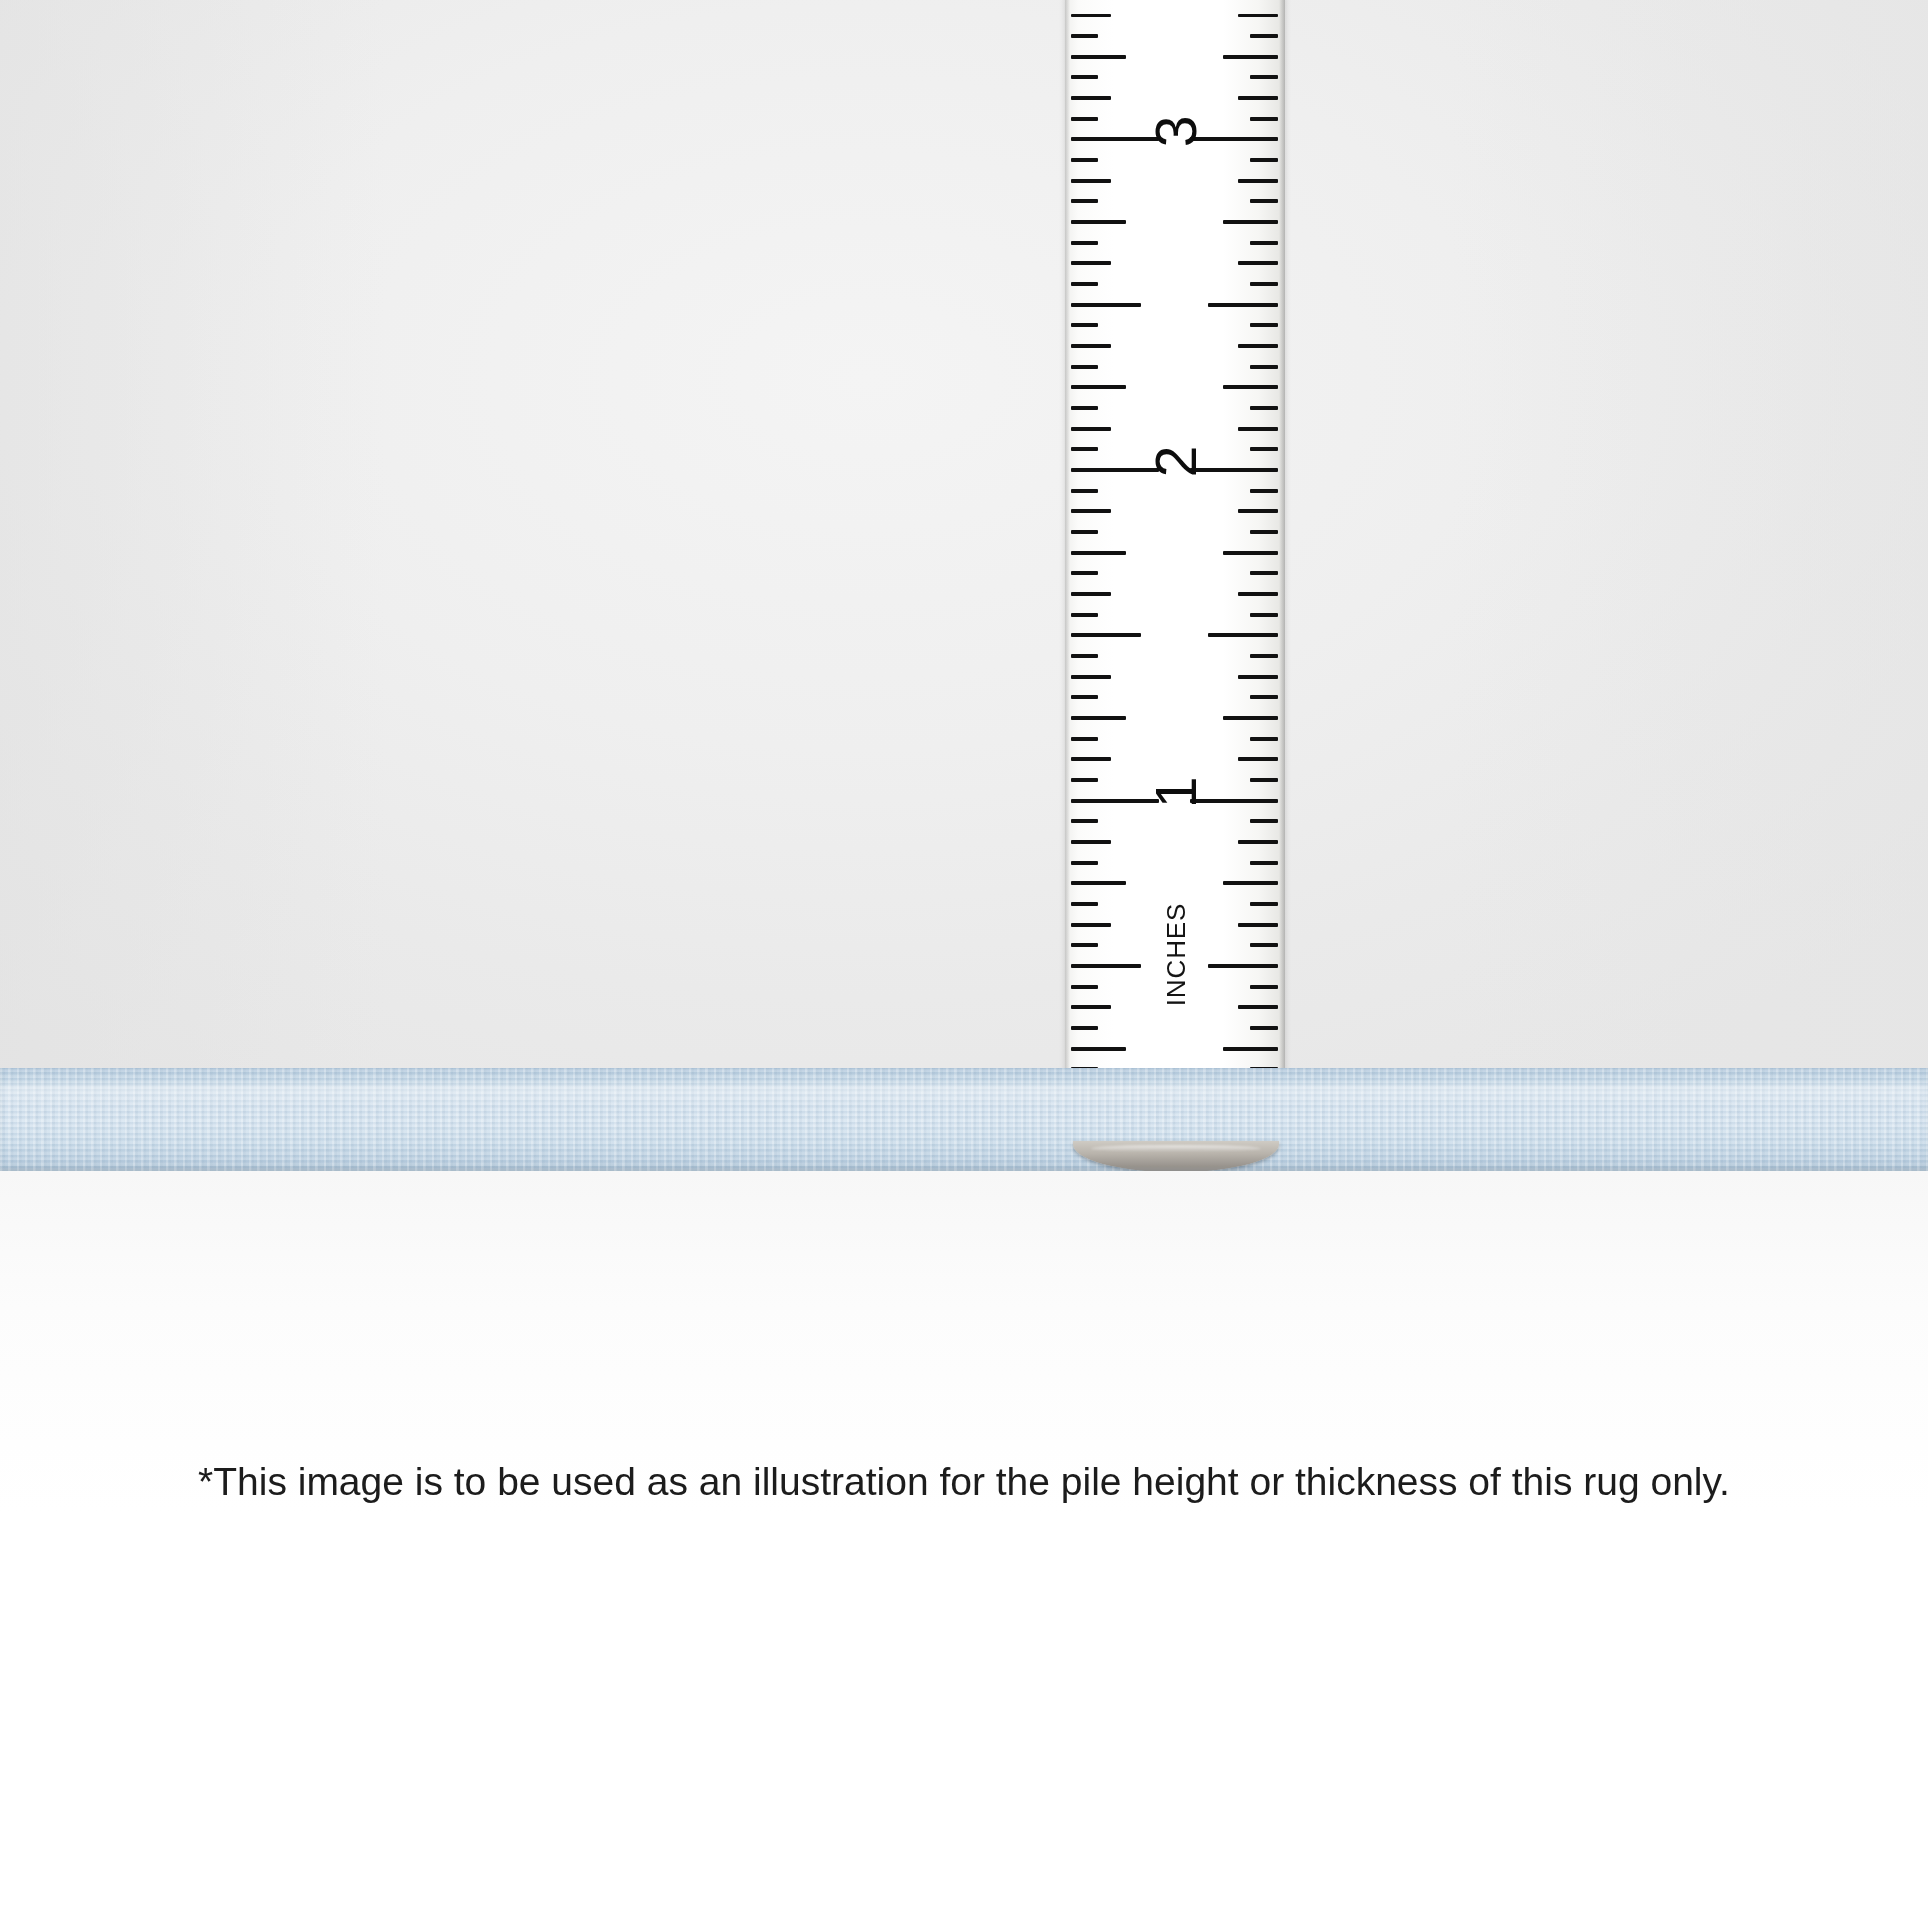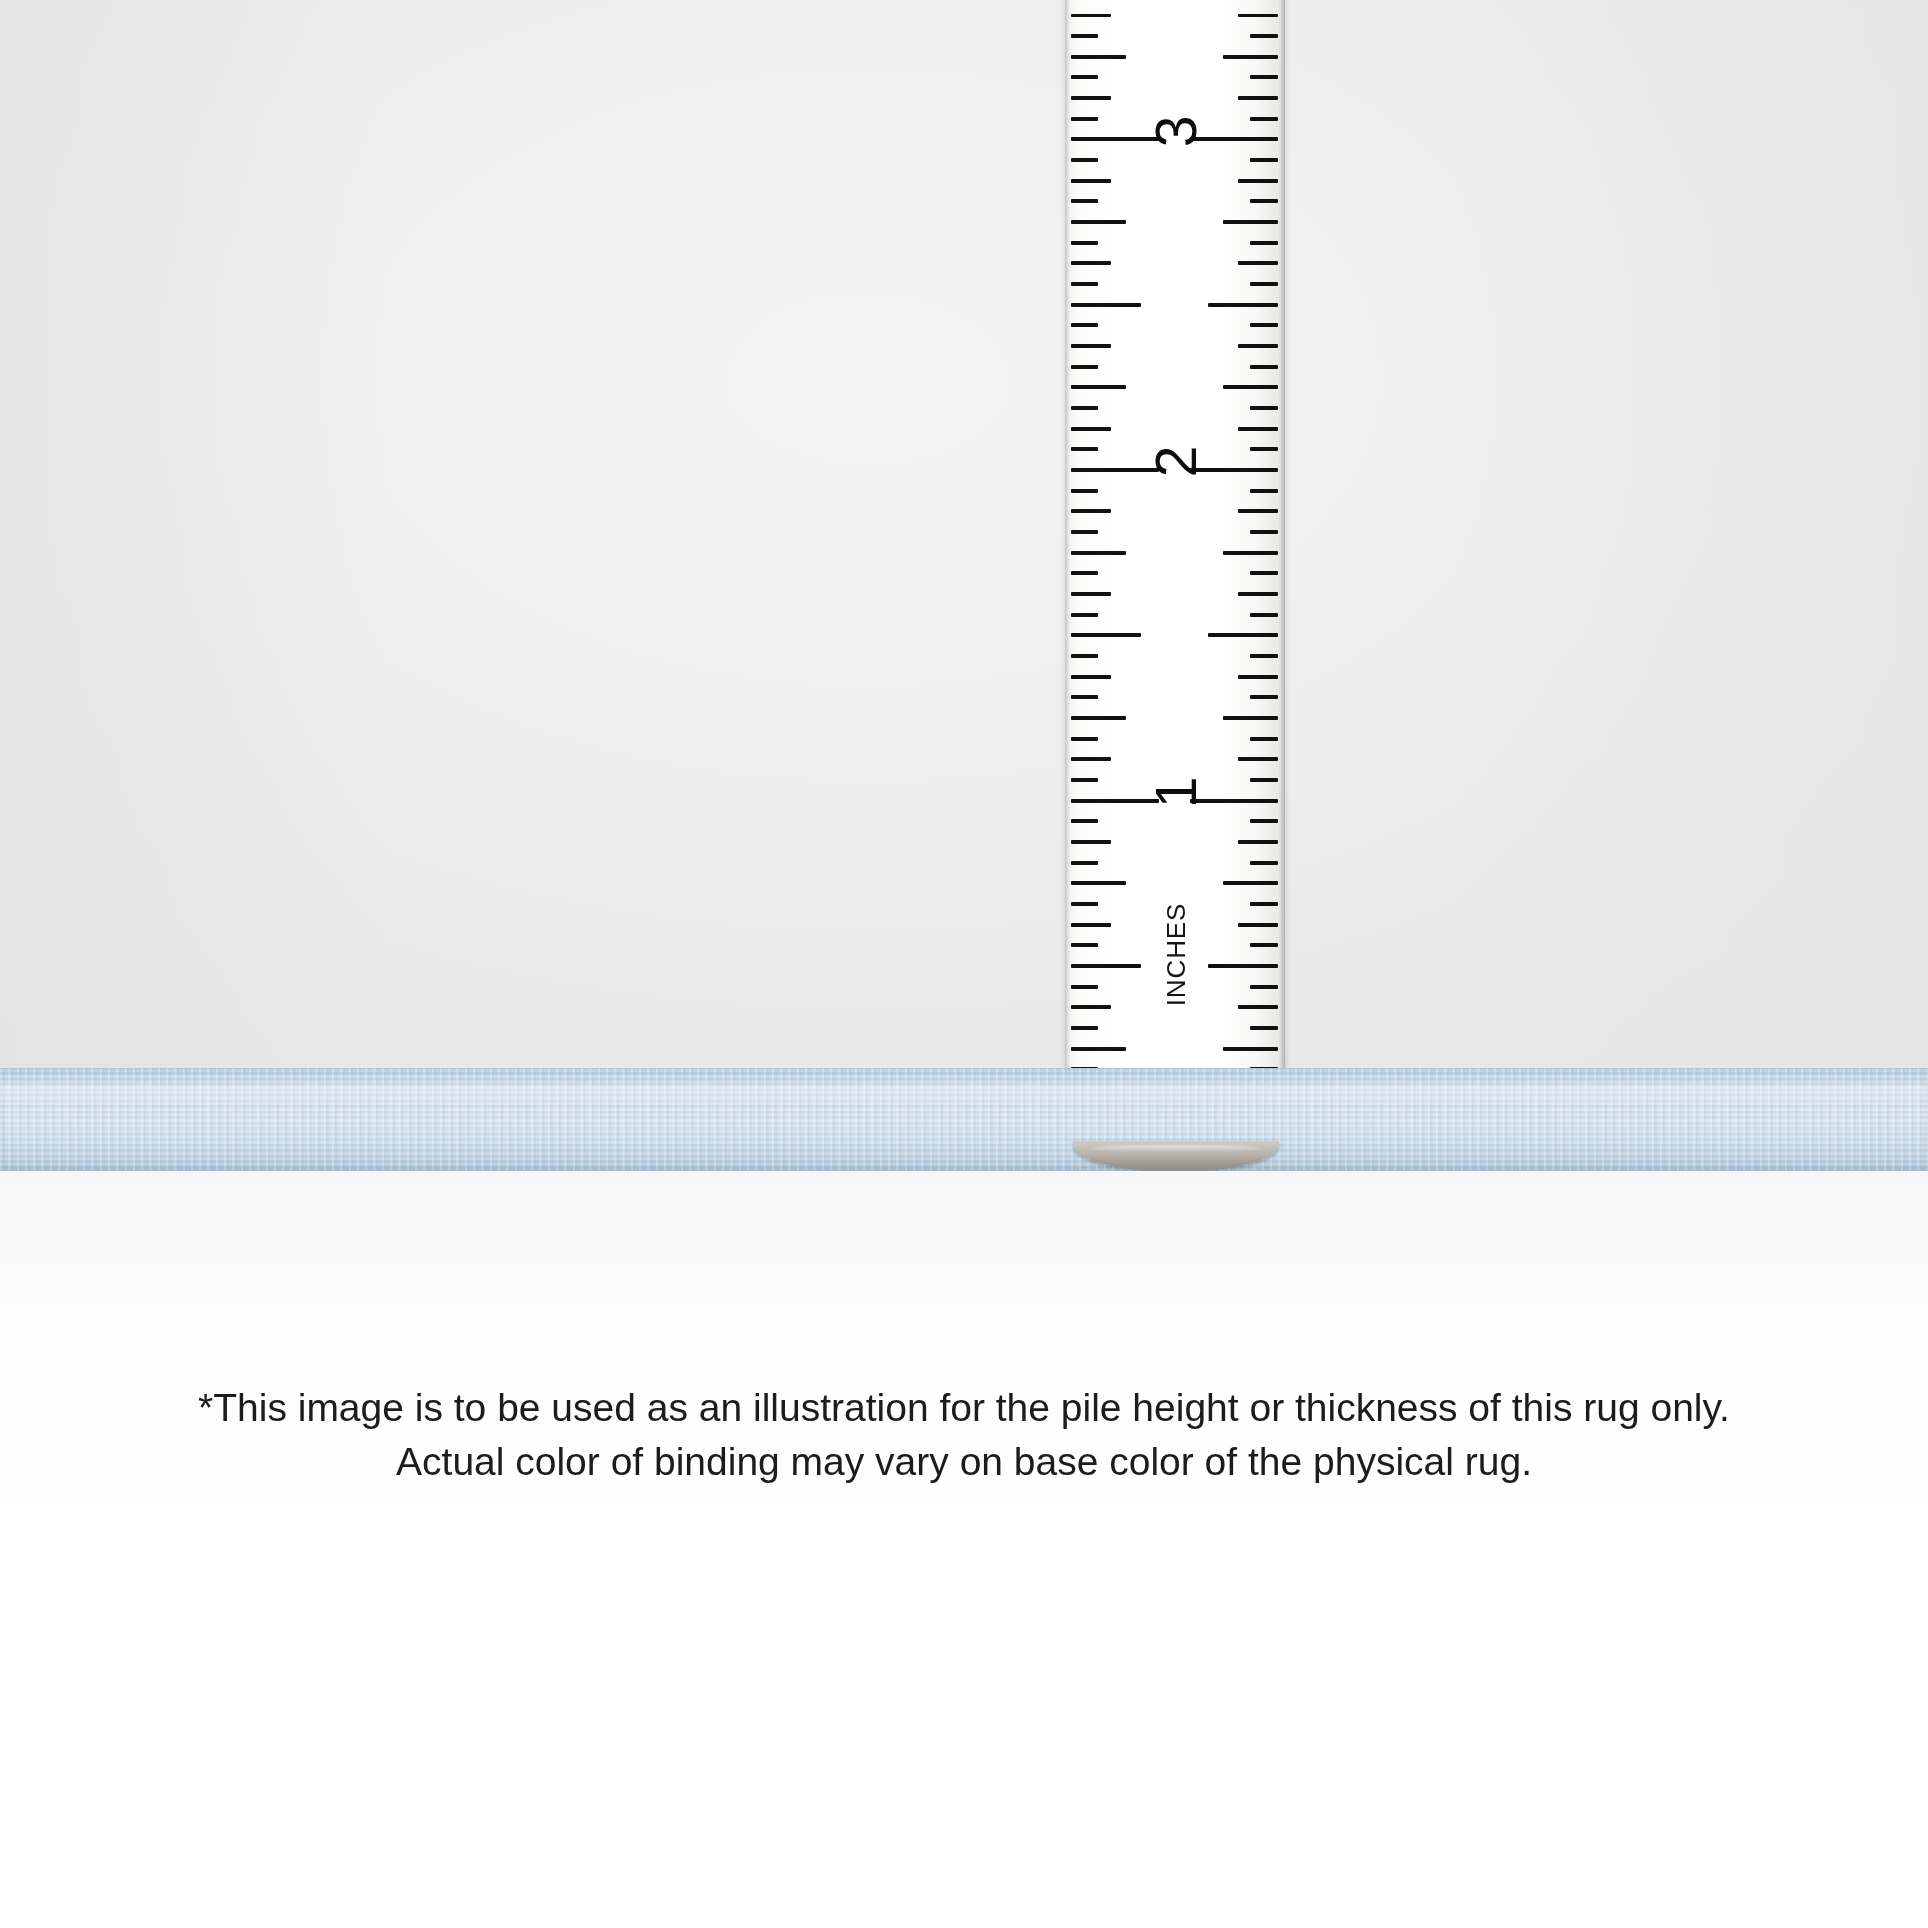--- a/index.html
+++ b/index.html
@@ -192,21 +192,21 @@
     transform: rotate(-90deg);
     transform-origin: center center;
     width: 165px;
     text-align: center;
   }
 
   
   .caption {
     position: absolute;
     left: 0;
-    top: 1381px;
+    top: 1455px;
     width: 1928px;
     text-align: center;
     color: #1c1c1c;
     font-size: 39px;
     line-height: 1.38;
     font-family: "Liberation Sans", sans-serif;
   }
   .caption .line {
     display: block;
   }
@@ -350,17 +350,16 @@
 
   <div class="ruler-tip">
     <div class="tip-hi"></div>
   </div>
 
   <div class="floor-shadow"></div>
   <div class="floor"></div>
 
   <div class="caption">
     <span class="line">*This image is to be used as an illustration for the pile height or thickness of this rug only.</span>
-    <span class="line">Actual color of binding may vary on base color of the physical rug.</span>
   </div>
 
 </div>
 
 
 </body></html>

